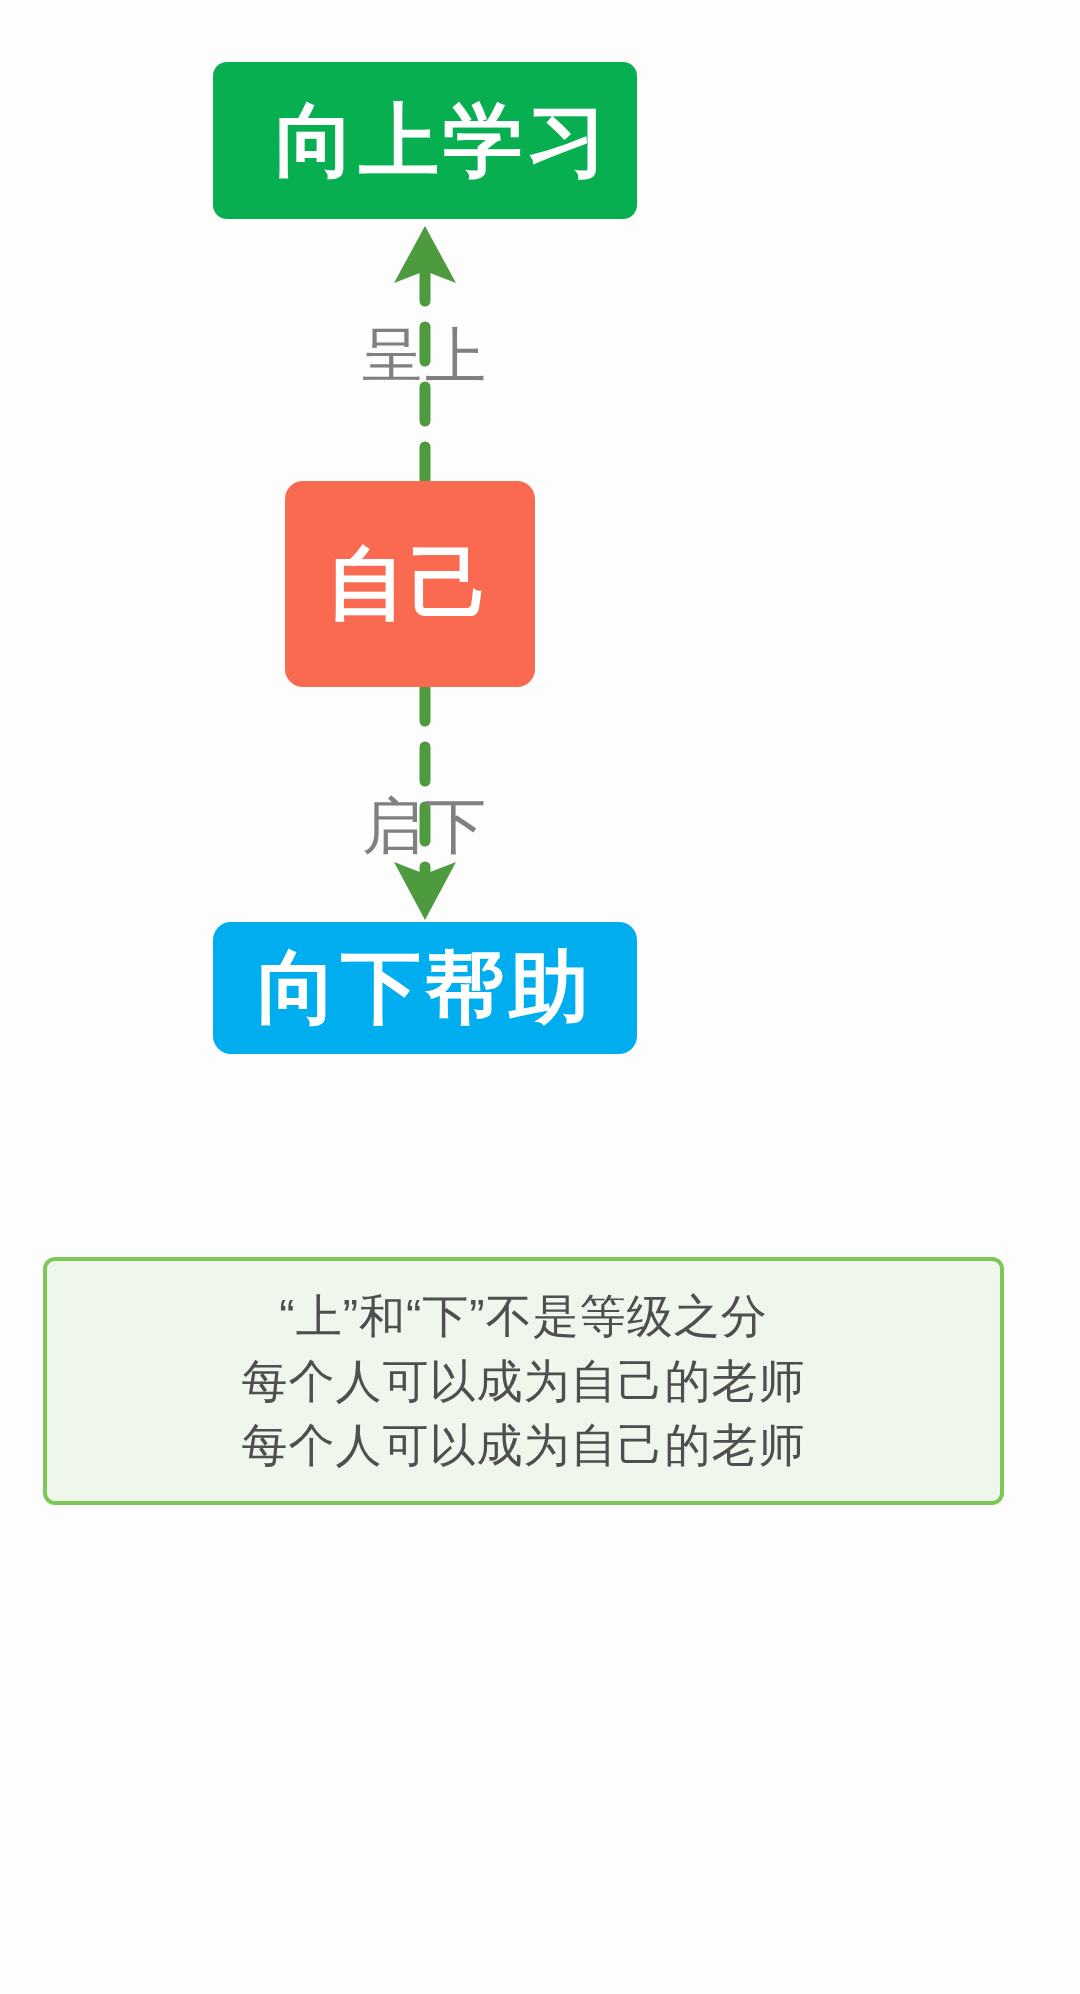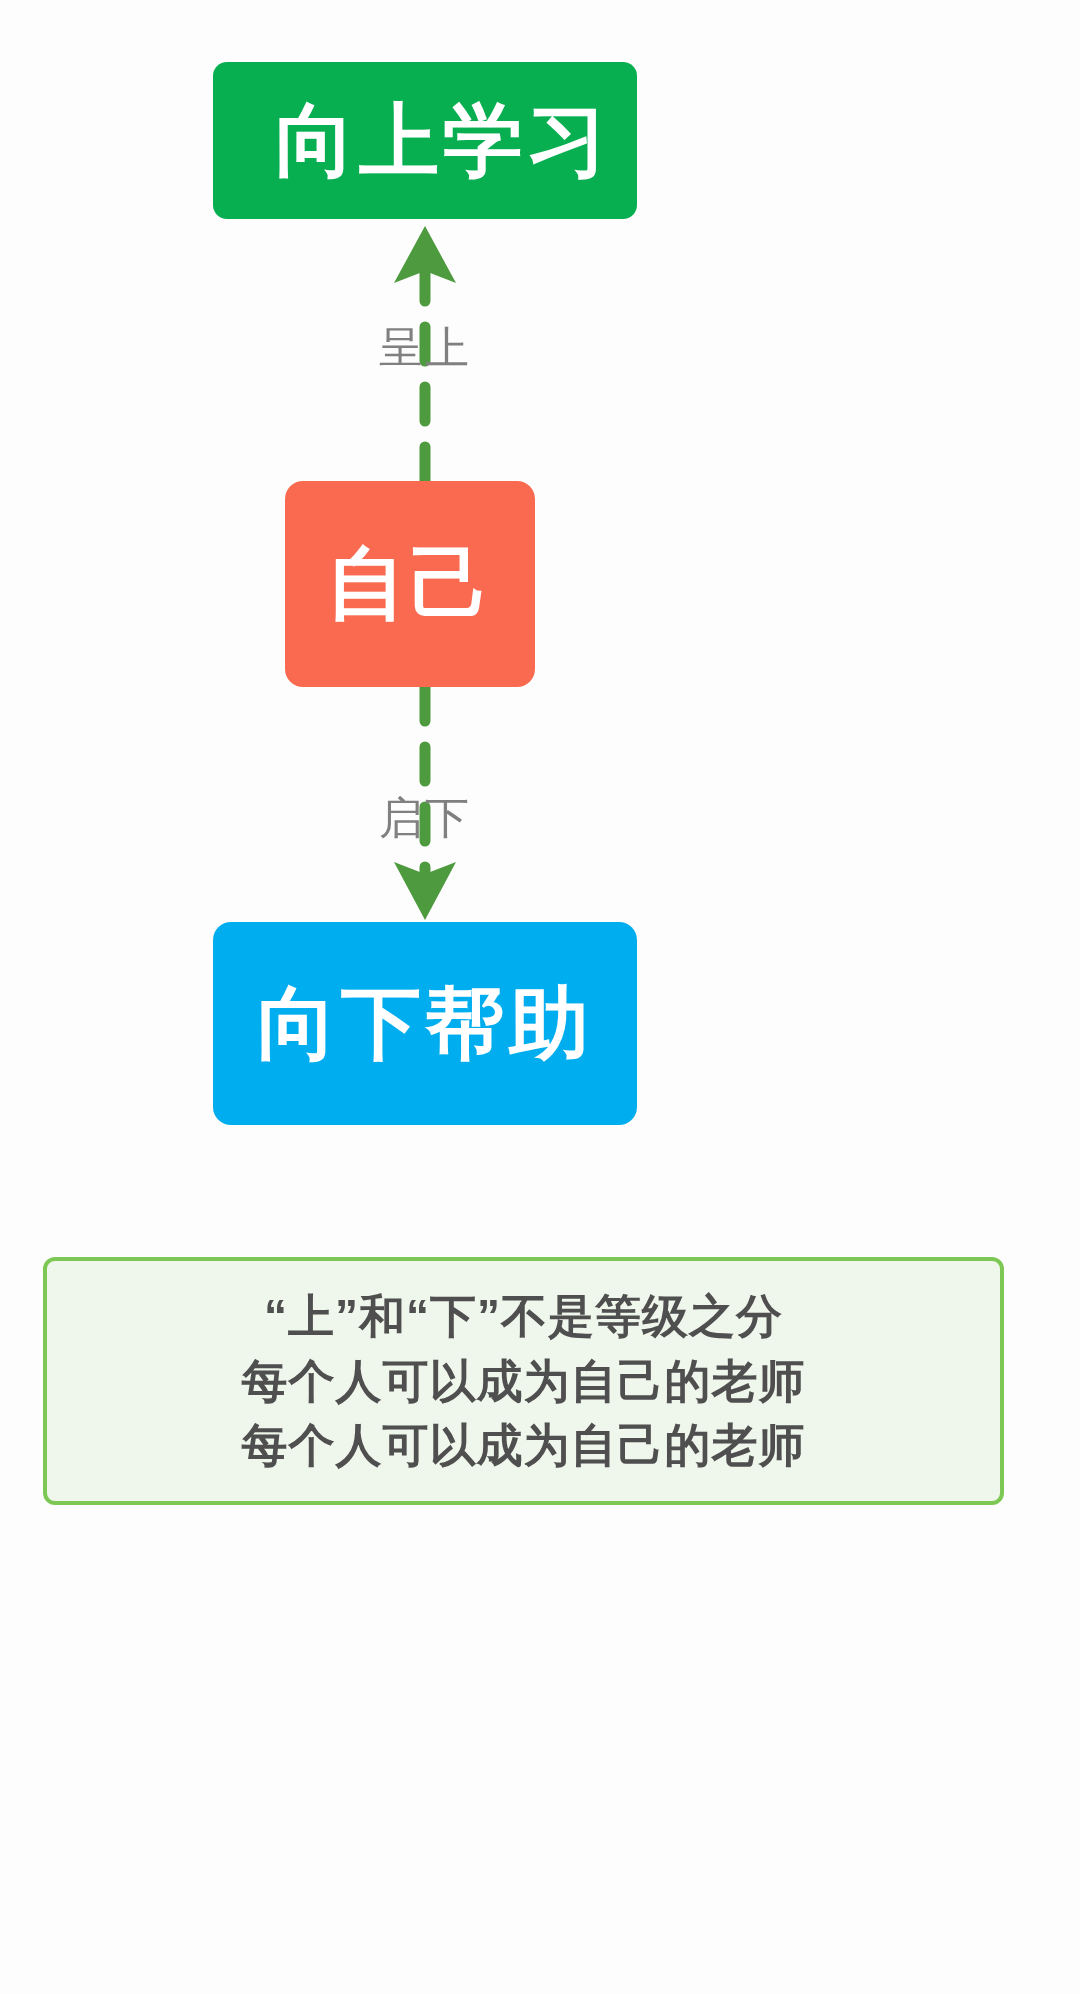--- a/index.html
+++ b/index.html
@@ -54,41 +54,41 @@
     height: 206px;
     border-radius: 18px;
     background: #F96A50;
     font-size: 80px;
   }
 
   #node-down {
     left: 213px;
     top: 922px;
     width: 424px;
-    height: 203px;
+    height: 132px;
     border-radius: 18px;
     background: #00AEEF;
     font-size: 80px;
   }
 
   
   .connector {
     position: absolute;
     left: 0;
     top: 0;
     width: 1080px;
     height: 1994px;
     pointer-events: none;
   }
 
   
   .edge-label {
     position: absolute;
     color: #808080;
-    font-size: 44px;
+    font-size: 61px;
     line-height: 1;
     letter-spacing: 2px;
     white-space: nowrap;
     text-align: center;
     transform: translateX(-50%);
   }
 
   #label-up   { left: 425px; top: 326px; }
   #label-down { left: 425px; top: 796px; }
 
@@ -105,21 +105,21 @@
     background: #EFF7EC;
     display: flex;
     flex-direction: column;
     align-items: center;
     justify-content: center;
     gap: 6px;
   }
   .note-line {
     color: #4F4F4F;
     font-size: 46px;
-    font-weight: bold;
+    font-weight: normal;
     line-height: 1.28;
     letter-spacing: 1px;
     white-space: nowrap;
     text-align: right;
   }
 </style>
 </head>
 <body>
 
 <div class="canvas">

